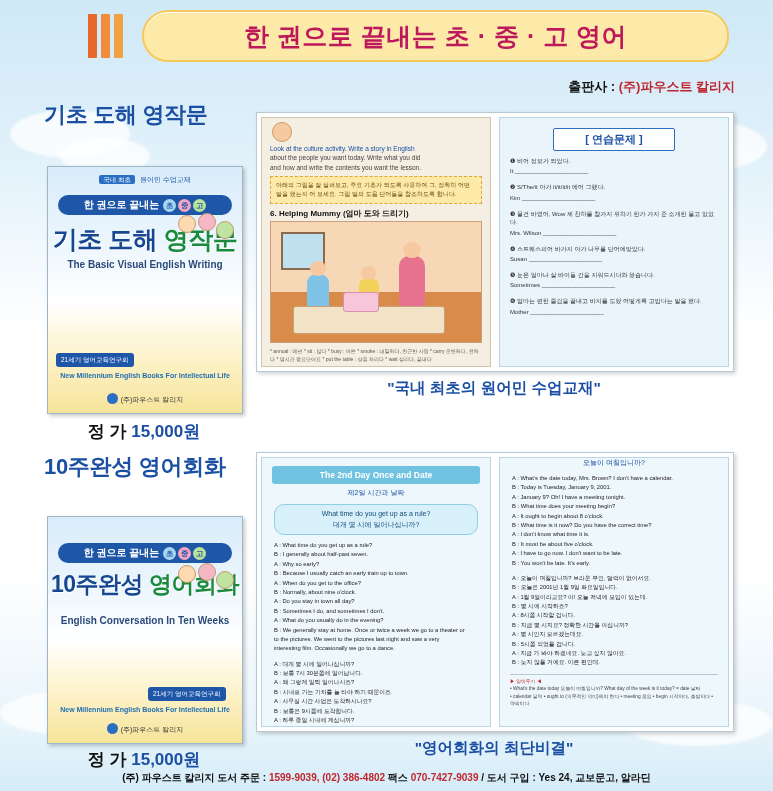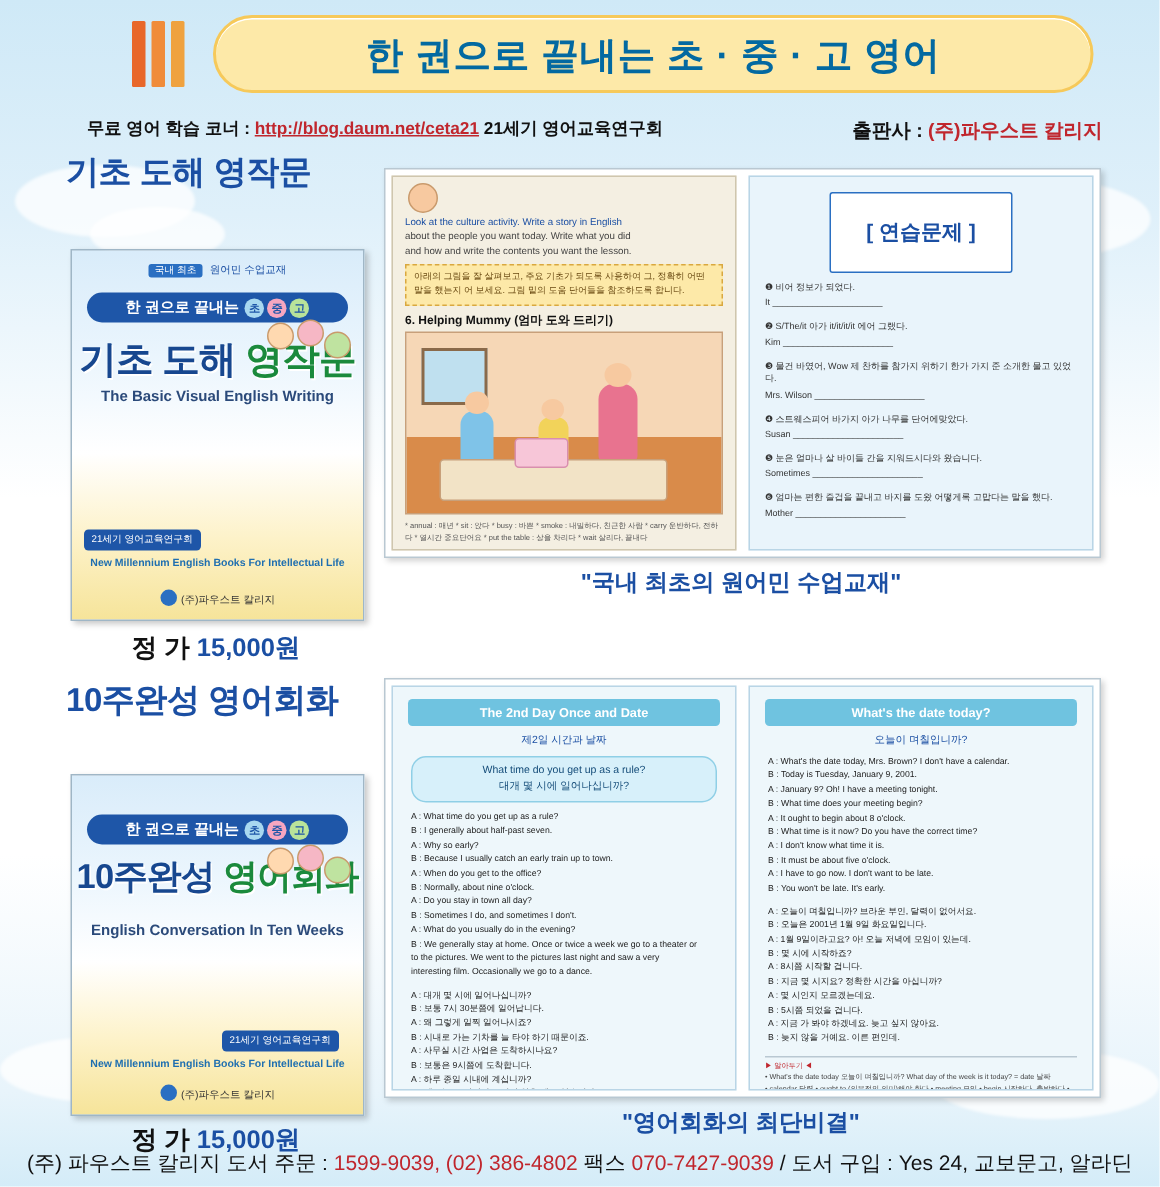--- a/index.html
+++ b/index.html
@@ -60,21 +60,21 @@
     border: 2px solid #f6c95a;
     border-radius: 26px;
     display: flex;
     align-items: center;
     justify-content: center;
     box-shadow: 0 1px 0 #fff inset;
   }
   .title-pill .t {
     font-size: 25px;
     font-weight: bold;
-    color: #0369a1;
+    color: #be185d;
     letter-spacing: 0.5px;
     white-space: nowrap;
   }
 
   
   .subbar {
     position: relative;
     margin: 8px 18px 0 18px;
     height: 18px;
     font-size: 11.5px;
@@ -406,23 +406,23 @@
     background: #f7c9a0;
     border: 1px solid #c99a6c;
   }
 
   .rt-head {
     margin: 10px auto 6px auto;
     width: 120px;
     text-align: center;
     border: 1.5px solid #2a6fc2;
     color: #1b4fa3;
-    font-size: 14px;
-    font-weight: bold;
-    padding: 17px 0;
+    font-size: 11px;
+    font-weight: bold;
+    padding: 3px 0;
     background: #fff;
     border-radius: 2px;
   }
   .q-list { padding: 0 10px; }
   .q-item { margin-bottom: 9px; }
   .q-item .q {
     font-size: 6px;
     color: #333;
     line-height: 1.4;
     margin-bottom: 3px;
@@ -482,22 +482,22 @@
     line-height: 1.55;
   }
   .tipbox .red { color: #c0262d; }
 
   
   .footer {
     position: absolute;
     left: 0; right: 0;
     bottom: 6px;
     text-align: center;
-    font-size: 14px;
-    font-weight: normal;
+    font-size: 10px;
+    font-weight: bold;
     color: #111;
   }
   .footer .hl { color: #c0262d; }
 
   .row {
     position: absolute;
   }
 </style>
 </head>
 <body>
@@ -514,25 +514,20 @@
     <span></span>
       <span></span>
       <span></span>
   </div>
   <div class="title-pill">
     <div class="t">한 권으로 끝내는 초 · 중 · 고 영어</div>
   </div>
 </div>
 
 <div class="subbar">
-  <div class="left">
-    <b>무료 영어 학습 코너 :</b>
-    <a href="#">http://blog.daum.net/ceta21</a>
-    <b>21세기 영어교육연구회</b>
-  </div>
   <div class="right">
     <span>출판사 :</span>
     <span class="pub">(주)파우스트 칼리지</span>
   </div>
 </div>
 
 <div class="row" style="left:44px; top:100px;">
   <div class="prod-title">기초 도해 영작문</div>
 </div>
 
@@ -703,21 +698,20 @@
         <div>A : 사무실 시간 사업은 도착하시나요?</div>
         <div>B : 보통은 9시쯤에 도착합니다.</div>
         <div>A : 하루 종일 시내에 계십니까?</div>
         <div>B : 때로는요. 하지만 그렇지 않을 때도 있습니다.</div>
 
       </div>
 
     </div>
 
     <div class="page right2">
-      <div class="hdr-bar" style="background:#6fc3e0;">What's the date today?</div>
       <div class="hdr-sub">오늘이 며칠입니까?</div>
       <div class="dlg">
         <div>A : What's the date today, Mrs. Brown? I don't have a calendar.</div>
         <div>B : Today is Tuesday, January 9, 2001.</div>
         <div>A : January 9? Oh! I have a meeting tonight.</div>
         <div>B : What time does your meeting begin?</div>
         <div>A : It ought to begin about 8 o'clock.</div>
         <div>B : What time is it now? Do you have the correct time?</div>
         <div>A : I don't know what time it is.</div>
         <div>B : It must be about five o'clock.</div>

